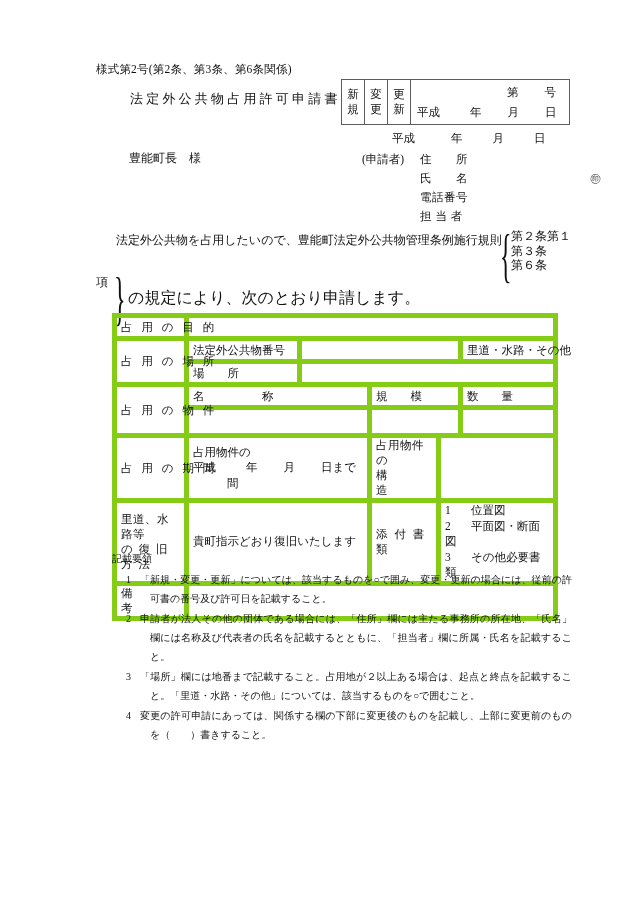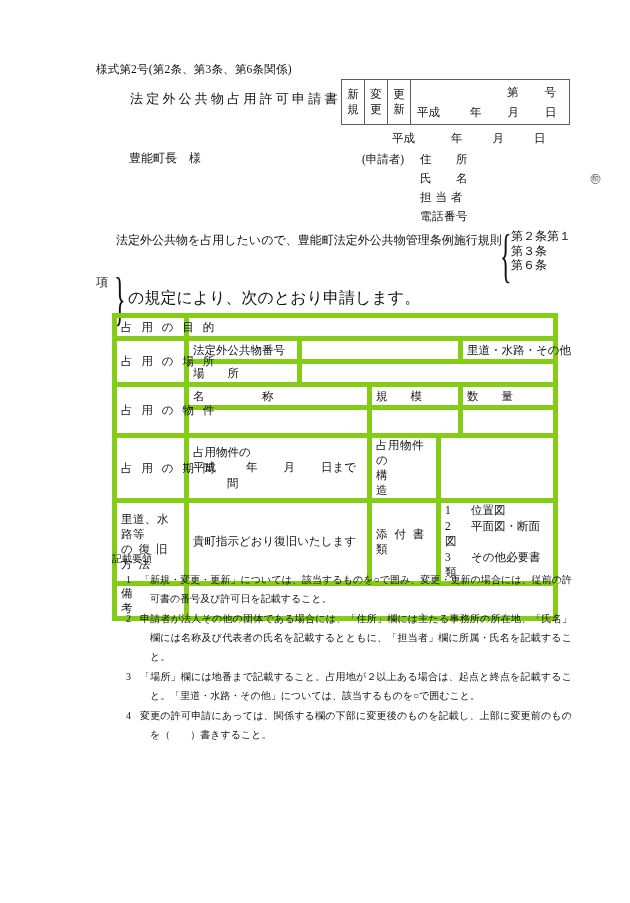--- a/index.html
+++ b/index.html
@@ -328,25 +328,25 @@
       <span class="ap-tag">(申請者)</span>
       <span class="ap-label">住　　所</span>
     </div>
     <div class="applicant-row">
       <span class="ap-tag"></span>
       <span class="ap-label">氏　　名</span>
       <span class="seal">㊞</span>
     </div>
     <div class="applicant-row">
       <span class="ap-tag"></span>
-      <span class="ap-label">担 当 者</span>
+      <span class="ap-label">電話番号</span>
     </div>
     <div class="applicant-row">
       <span class="ap-tag"></span>
-      <span class="ap-label">電話番号</span>
+      <span class="ap-label">担 当 者</span>
     </div>
   </div>
 
   <div class="statement">
     <div class="stmt-line1">
       <span>法定外公共物を占用したいので、豊能町法定外公共物管理条例施行規則</span>
       <span class="brace-open">{</span>
       <span class="article-list">
         <div>第２条第１</div>
         <div>第３条</div>

